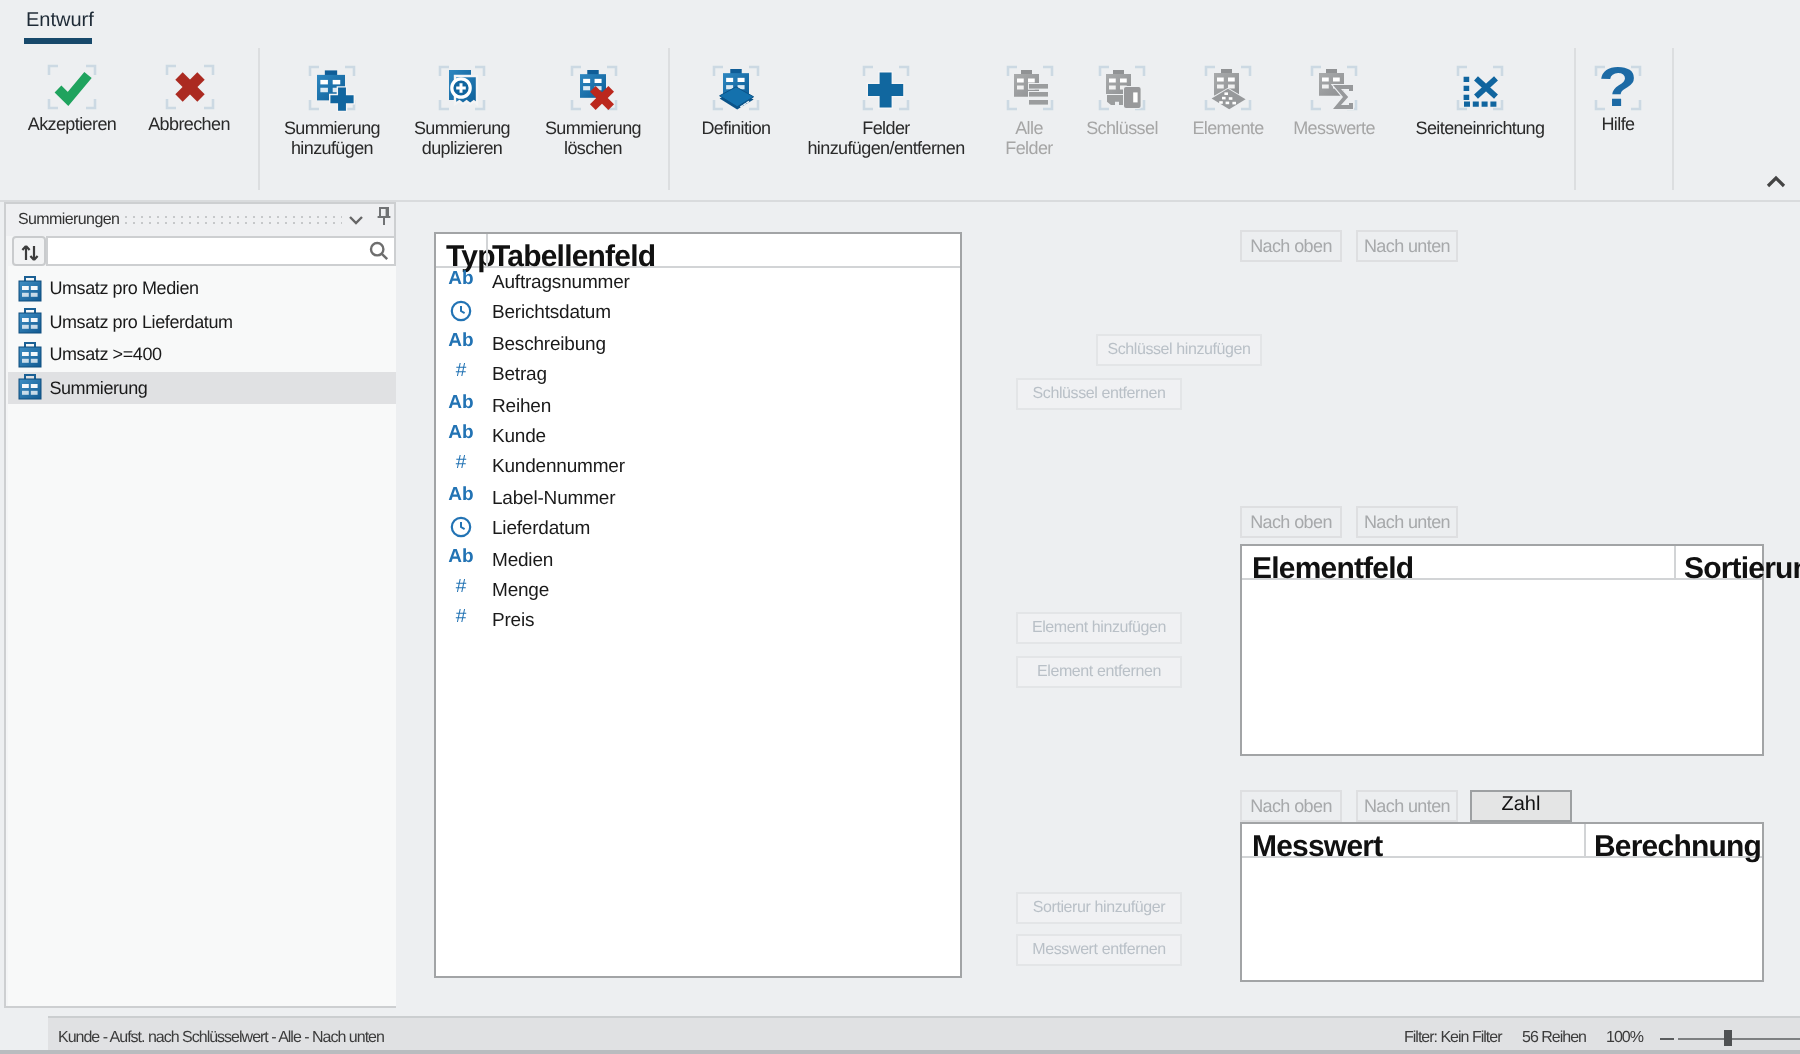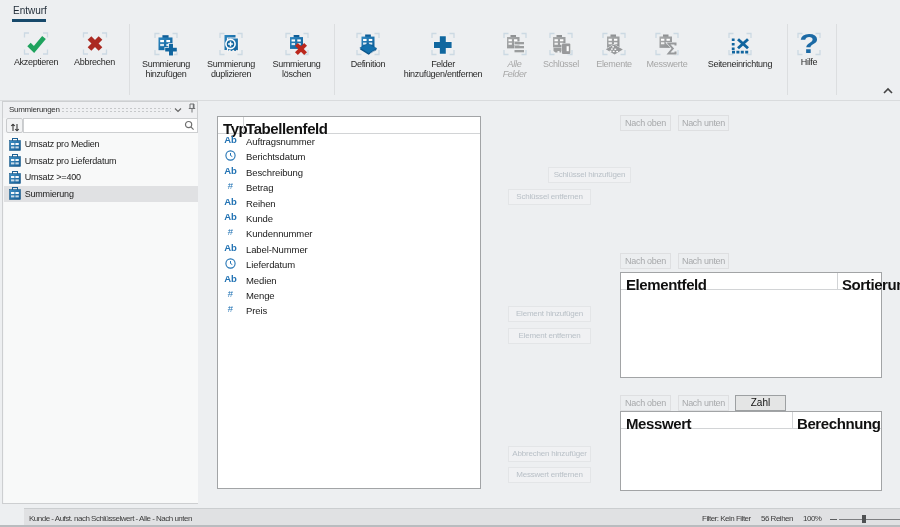--- a/index.html
+++ b/index.html
@@ -157,21 +157,21 @@
         </svg>
         <div class="rlabel">Definition</div>
       </div>
       <div class="rbtn" style="left: 383px; width: 120px; top: 32px;">
         <svg class="ricon" width="24" height="24" viewBox="0 0 24 24">
           <path fill="none" stroke="#ccd9e3" stroke-width="1.3" d="M1 6 V1.5 H5.5 M18.5 1.5 H23 V6 M23 18 V22.5 H18.5 M5.5 22.5 H1 V18"></path>
           <path d="M8.808 4.199999999999999 h5.984000000000001 v5.808 h5.808 v5.984000000000001 h-5.808 v5.808 h-5.984000000000001 v-5.808 h-5.808 v-5.984000000000001 h5.808 z" fill="#11679f" stroke="#f4f4f5" stroke-width="1.4" paint-order="stroke"></path>
         </svg>
         <div class="rlabel">Felder<br>hinzufügen/entfernen</div>
       </div>
-      <div class="rbtn" style="left: 454.5px; width: 120px; top: 32px; font-style: italic;">
+      <div class="rbtn" style="left: 454.5px; width: 120px; top: 32px;">
         <svg class="ricon" width="24" height="24" viewBox="0 0 24 24">
           <defs>
             <linearGradient id="bgg" x1="0" y1="0" x2="1" y2="1">
               <stop offset="0" stop-color="#a9abac"></stop>
               <stop offset="1" stop-color="#8e9092"></stop>
             </linearGradient>
           </defs>
           <path fill="none" stroke="#ccd9e3" stroke-width="1.3" d="M1 6 V1.5 H5.5 M18.5 1.5 H23 V6 M23 18 V22.5 H18.5 M5.5 22.5 H1 V18"></path>
           <rect x="7.5" y="3" width="5.5" height="2.75" fill="#909294"></rect>
           <rect x="4" y="5" width="12.5" height="11.375" fill="url(#bgg)"></rect>
@@ -430,21 +430,21 @@
           <div class="mtyp" style="font-weight:normal">#</div>
           <div class="mname">Preis</div>
         </div>
       </div>
   </div>
 
   <div class="sbtn" style="left:524px;top:167px;margin-left:24px;">Schlüssel hinzufügen</div>
   <div class="sbtn" style="left:508px;top:189px;">Schlüssel entfernen</div>
   <div class="sbtn" style="left:508px;top:306px;">Element hinzufügen</div>
   <div class="sbtn" style="left:508px;top:328px;">Element entfernen</div>
-  <div class="sbtn" style="left:508px;top:446px;">Abbrechen hinzufüger</div>
+  <div class="sbtn" style="left:508px;top:446px;">Sortierur hinzufüger</div>
   <div class="sbtn" style="left:508px;top:467px;">Messwert entfernen</div>
 
   <div class="nbtn" style="left:620px;top:115px;">Nach oben</div>
   <div class="nbtn" style="left:678px;top:115px;">Nach unten</div>
 
   <div class="nbtn" style="left:620px;top:253px;">Nach oben</div>
   <div class="nbtn" style="left:678px;top:253px;">Nach unten</div>
   <div class="tbl" style="left:620px;top:272px;width:262px;height:106px;">
     <div class="thead">
       <div class="th" style="left:5px">Elementfeld</div>

